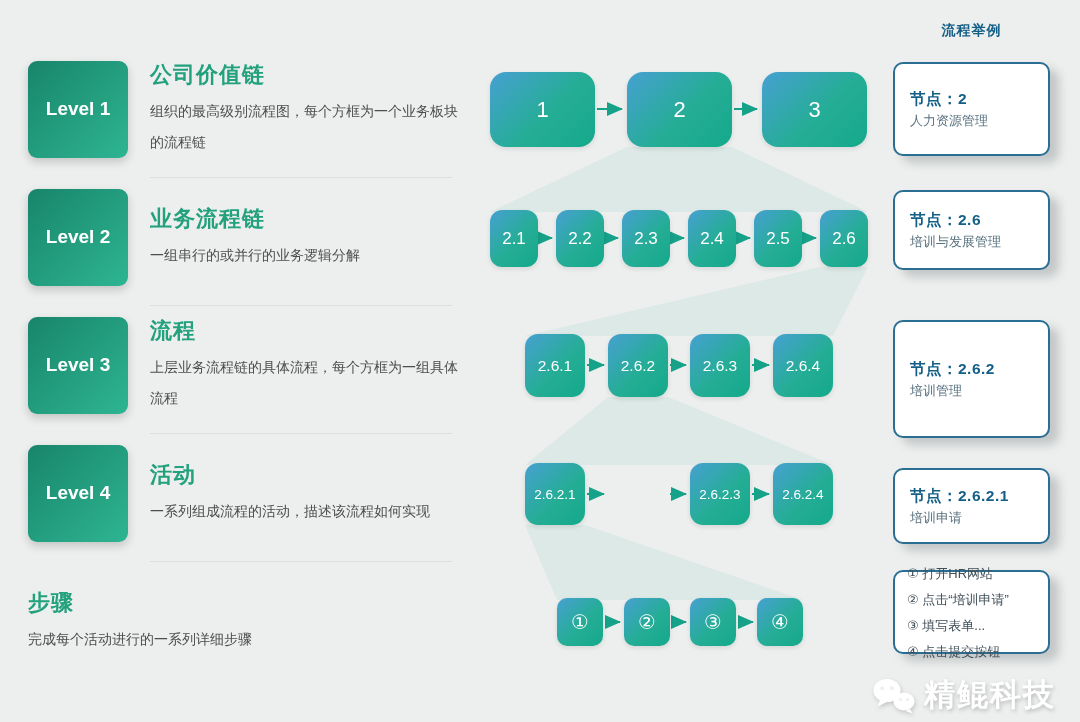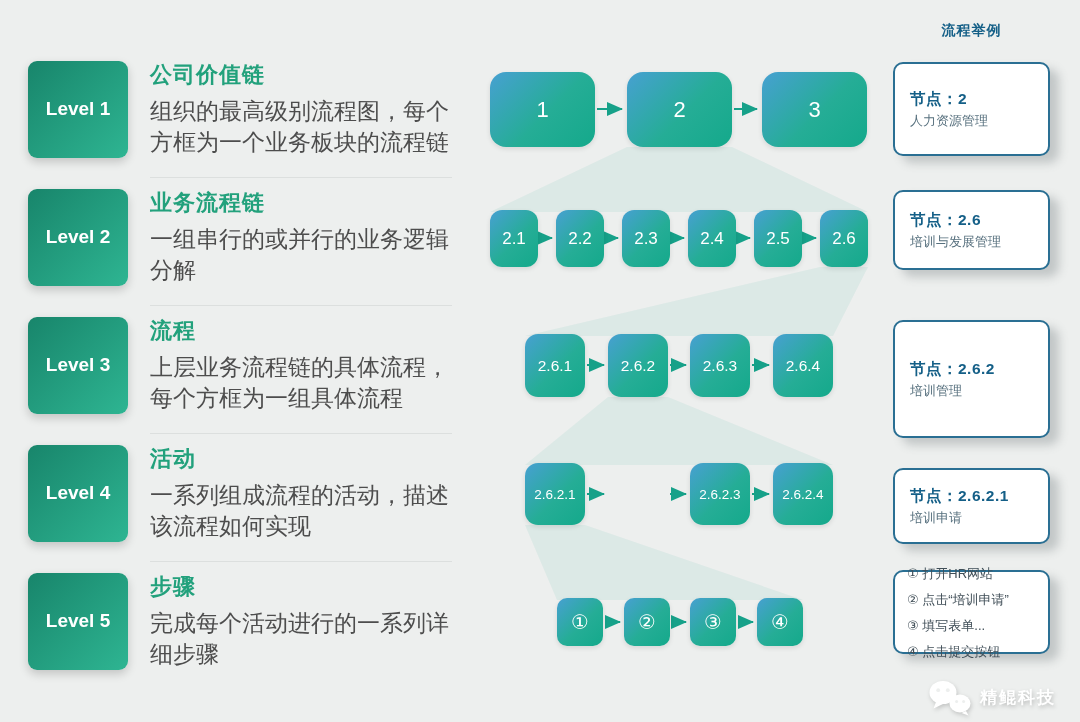--- a/index.html
+++ b/index.html
@@ -25,21 +25,21 @@
   .level-row{position:absolute;left:28px;width:434px;display:flex;align-items:center;gap:22px;min-height:98px;}
   .level-badge{
     width:100px;height:97px;flex:0 0 100px;border-radius:9px;
     display:flex;align-items:center;justify-content:center;
     background:linear-gradient(135deg,var(--badge-grad-start,#18856b),var(--badge-grad-end,#2eb592));
     color:#fff;font-weight:bold;font-size:19px;
     box-shadow:0 4px 10px rgba(0,0,0,.18);
   }
   .level-text{width:312px;}
   .level-title{margin:0 0 6px 0;font-size:22px;font-weight:bold;color:var(--accent-green,#22a17c);letter-spacing:1px;}
-  .level-desc{margin:0;font-size:23px;line-height:31px;color:var(--desc-text,#4d4d4d);}
+  .level-desc{margin:0;font-size:14px;line-height:31px;color:var(--desc-text,#4d4d4d);}
   .divider{position:absolute;left:150px;width:302px;height:0;border-top:1px solid #dcdfde;}
   
   .flow-decor{position:absolute;left:0;top:0;pointer-events:none;}
   .node{
     position:absolute;display:flex;align-items:center;justify-content:center;
     color:#fff;box-sizing:border-box;
     background:linear-gradient(135deg,var(--node-grad-start,#47a0d2) 0%,#25ad96 55%,var(--node-grad-end,#14a98b) 100%);
     box-shadow:0 2px 5px rgba(0,0,0,.10);
   }
   .node.lg{width:105px;height:75px;border-radius:16px;font-size:22px;}
@@ -60,21 +60,21 @@
   }
   .panel-title{font-size:15.5px;font-weight:bold;color:var(--panel-title,#145f87);letter-spacing:.5px;}
   .panel-label{font-size:13px;color:var(--panel-label,#57707e);}
   .panel.steps{gap:3px;padding:10px 12px;}
   .step{font-size:13px;line-height:23px;color:#414f58;white-space:nowrap;}
   
   .watermark{
     position:absolute;right:24px;bottom:6px;display:flex;align-items:center;gap:7px;
     color:#fff;
   }
-  .watermark-text{font-size:17px;font-weight:bold;letter-spacing:2px;text-shadow:1px 2px 4px rgba(0,0,0,.22);}
+  .watermark-text{font-size:31px;font-weight:bold;letter-spacing:2px;text-shadow:1px 2px 4px rgba(0,0,0,.22);}
   .wechat-svg{filter:drop-shadow(1px 2px 2px rgba(0,0,0,.18));}
 </style>
 </head>
 <body>
 
 <div class="canvas">
 
   <svg class="flow-decor" width="1080" height="722" viewBox="0 0 1080 722">
     <defs>
       <marker id="ah" markerWidth="9" markerHeight="8" refX="7.5" refY="3.5" orient="auto">
@@ -137,21 +137,20 @@
   <div class="level-row" style="top:444px">
     <div class="level-badge">Level 4</div>
     <div class="level-text">
       <h2 class="level-title">活动</h2>
       <p class="level-desc">一系列组成流程的活动，描述该流程如何实现</p>
     </div>
   </div>
   <div class="divider" style="top:561px"></div>
 
   <div class="level-row" style="top:572px">
-    <div class="level-badge">Level 5</div>
     <div class="level-text">
       <h2 class="level-title">步骤</h2>
       <p class="level-desc">完成每个活动进行的一系列详细步骤</p>
     </div>
   </div>
 
   <div class="node lg" style="left:490px;top:72px">1</div>
   <div class="node lg" style="left:627px;top:72px">2</div>
   <div class="node lg" style="left:762px;top:72px">3</div>
 

